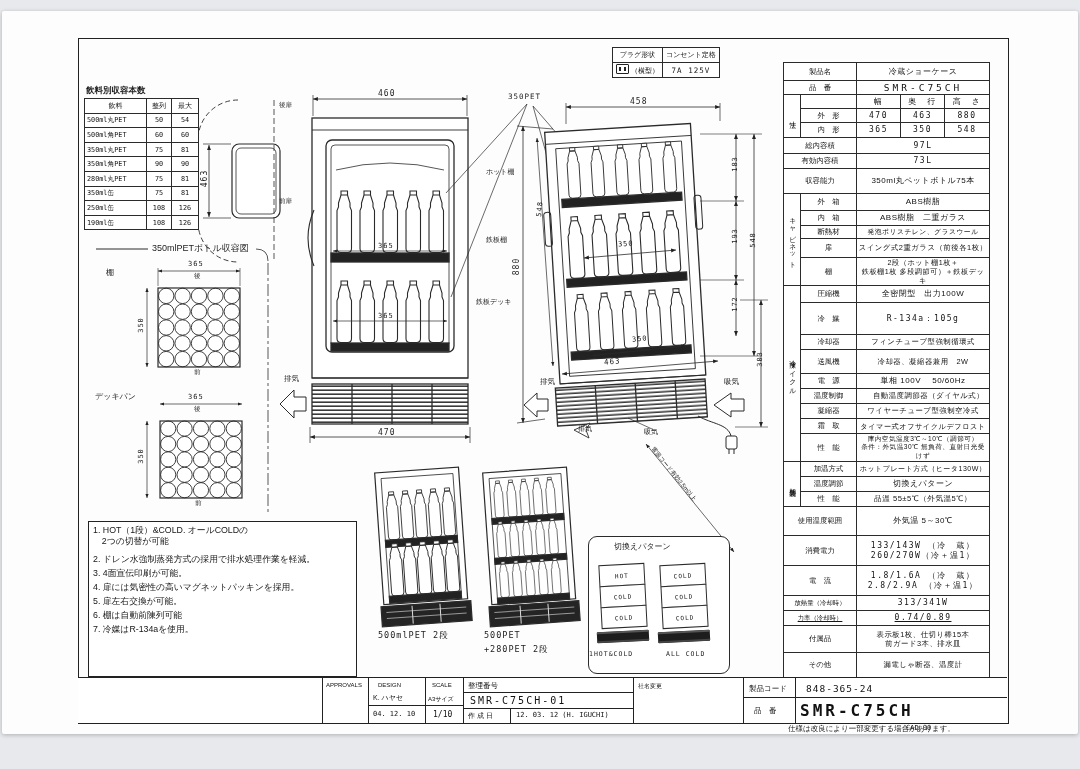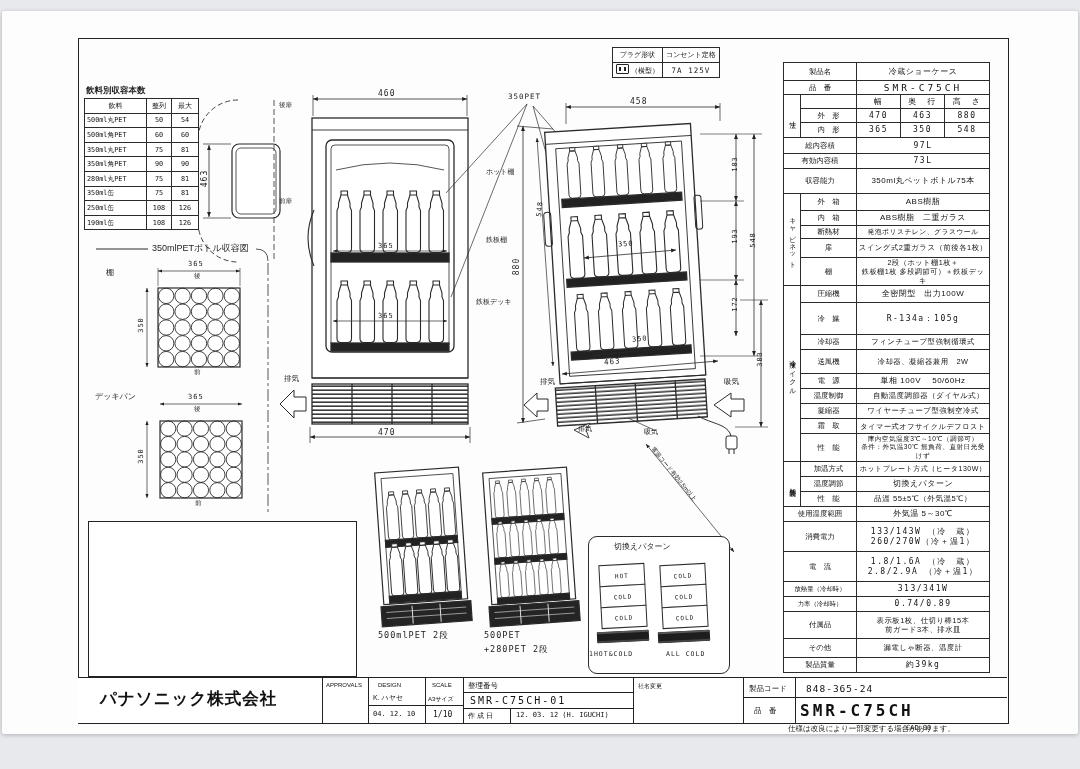--- a/index.html
+++ b/index.html
@@ -569,75 +569,84 @@
           <td class="val" colspan="3" style="font-size: 7px;">ホットプレート方式（ヒータ130W）</td>
         </tr>
         <tr style="height: 15px;">
           <td class="lab">温度調節</td>
           <td class="val" colspan="3">切換えパターン</td>
         </tr>
         <tr style="height: 15px;">
           <td class="lab">性　能</td>
           <td class="val" colspan="3" style="font-size: 7.6px;">品温 55±5℃（外気温5℃）</td>
         </tr>
-        <tr style="height: 15px;">
+        <tr style="height: 29px;">
           <td class="lab" colspan="2">使用温度範囲</td>
           <td class="val" colspan="3">外気温 5～30℃</td>
         </tr>
         <tr style="height: 30px;">
           <td class="lab" colspan="2">消費電力</td>
           <td class="val num" colspan="3">133/143W （冷　蔵）
 260/270W（冷＋温1）</td>
         </tr>
         <tr style="height: 30px;">
           <td class="lab" colspan="2">電　流</td>
           <td class="val num" colspan="3">1.8/1.6A （冷　蔵）
 2.8/2.9A （冷＋温1）</td>
         </tr>
         <tr style="height: 15px;">
           <td class="lab" colspan="2" style="font-size: 6.4px;">放熱量（冷却時）</td>
           <td class="val num" colspan="3">313/341W</td>
         </tr>
-        <tr style="height: 15px;">
+        <tr style="height: 15px; text-decoration: underline;">
           <td class="lab" colspan="2" style="font-size: 6.4px;">力率（冷却時）</td>
           <td class="val num" colspan="3">0.74/0.89</td>
         </tr>
         <tr style="height: 27px;">
           <td class="lab" colspan="2">付属品</td>
           <td class="val" colspan="3" style="font-size: 7.4px;">表示板1枚、仕切り棒15本
 前ガード3本、排水皿</td>
         </tr>
-        <tr style="height: 19px;">
+        <tr style="height: 25px;">
           <td class="lab" colspan="2">その他</td>
           <td class="val" colspan="3" style="font-size: 7.4px;">漏電しゃ断器、温度計</td>
         </tr>
         <tr style="height: 15px;">
           <td class="lab" colspan="2">製品質量</td>
           <td class="val num" colspan="3">約39kg</td>
         </tr>
       </tbody>
   </table>
 
   <div id="feat">
+    <div class="fbody" id="featBody">
+        <div class="fi" style="margin-top: 1px;">1. HOT（1段）&amp;COLD. オールCOLDの
+　2つの切替が可能</div>
+        <div class="fi" style="margin-top: 7px;">2. ドレン水強制蒸発方式の採用で排水処理作業を軽減。</div>
+        <div class="fi">3. 4面宣伝印刷が可能。</div>
+        <div class="fi">4. 扉には気密性の高いマグネットパッキンを採用。</div>
+        <div class="fi">5. 扉左右交換が可能。</div>
+        <div class="fi">6. 棚は自動前陳列可能</div>
+        <div class="fi">7. 冷媒はR-134aを使用。</div>
+      </div>
   </div>
 
   <div id="tb">
     <div class="v" style="left:244px"></div>
       <div class="v" style="left:290px"></div>
     <div class="v" style="left:347px"></div>
       <div class="v" style="left:385px"></div>
     <div class="v" style="left:555px"></div>
       <div class="v" style="left:665px"></div>
     <div class="v" style="left:717px"></div>
     <div class="h" style="left:385px;width:170px;top:14px"></div>
     <div class="h" style="left:385px;width:170px;top:30px"></div>
     <div class="v" style="left:432px;top:30px"></div>
     <div class="h" style="left:665px;width:264px;top:19px"></div>
     <div class="h" style="left:290px;width:95px;top:27px"></div>
-    <div class="t company" style="left:22px;top:10px">パナソニック株式会社</div>
     <div class="t f6" style="left:248px;top:4px">APPROVALS</div>
     <div class="t f6" style="left:300px;top:4px">DESIGN</div>
     <div class="t f6" style="left:354px;top:4px">SCALE</div>
     <div class="t f7" style="left:295px;top:15px">K. ハヤセ</div>
     <div class="t m7" style="left:295px;top:32px">04. 12. 10</div>
     <div class="t f6" style="left:350px;top:17px">A3サイズ</div>
     <div class="t m7" style="left:355px;top:32px;font-size:8px">1/10</div>
     <div class="t f75" style="left:390px;top:3px">整理番号</div>
     <div class="t m10" style="left:392px;top:17px">SMR-C75CH-01</div>
     <div class="t f7" style="left:390px;top:33px">作 成 日</div>

